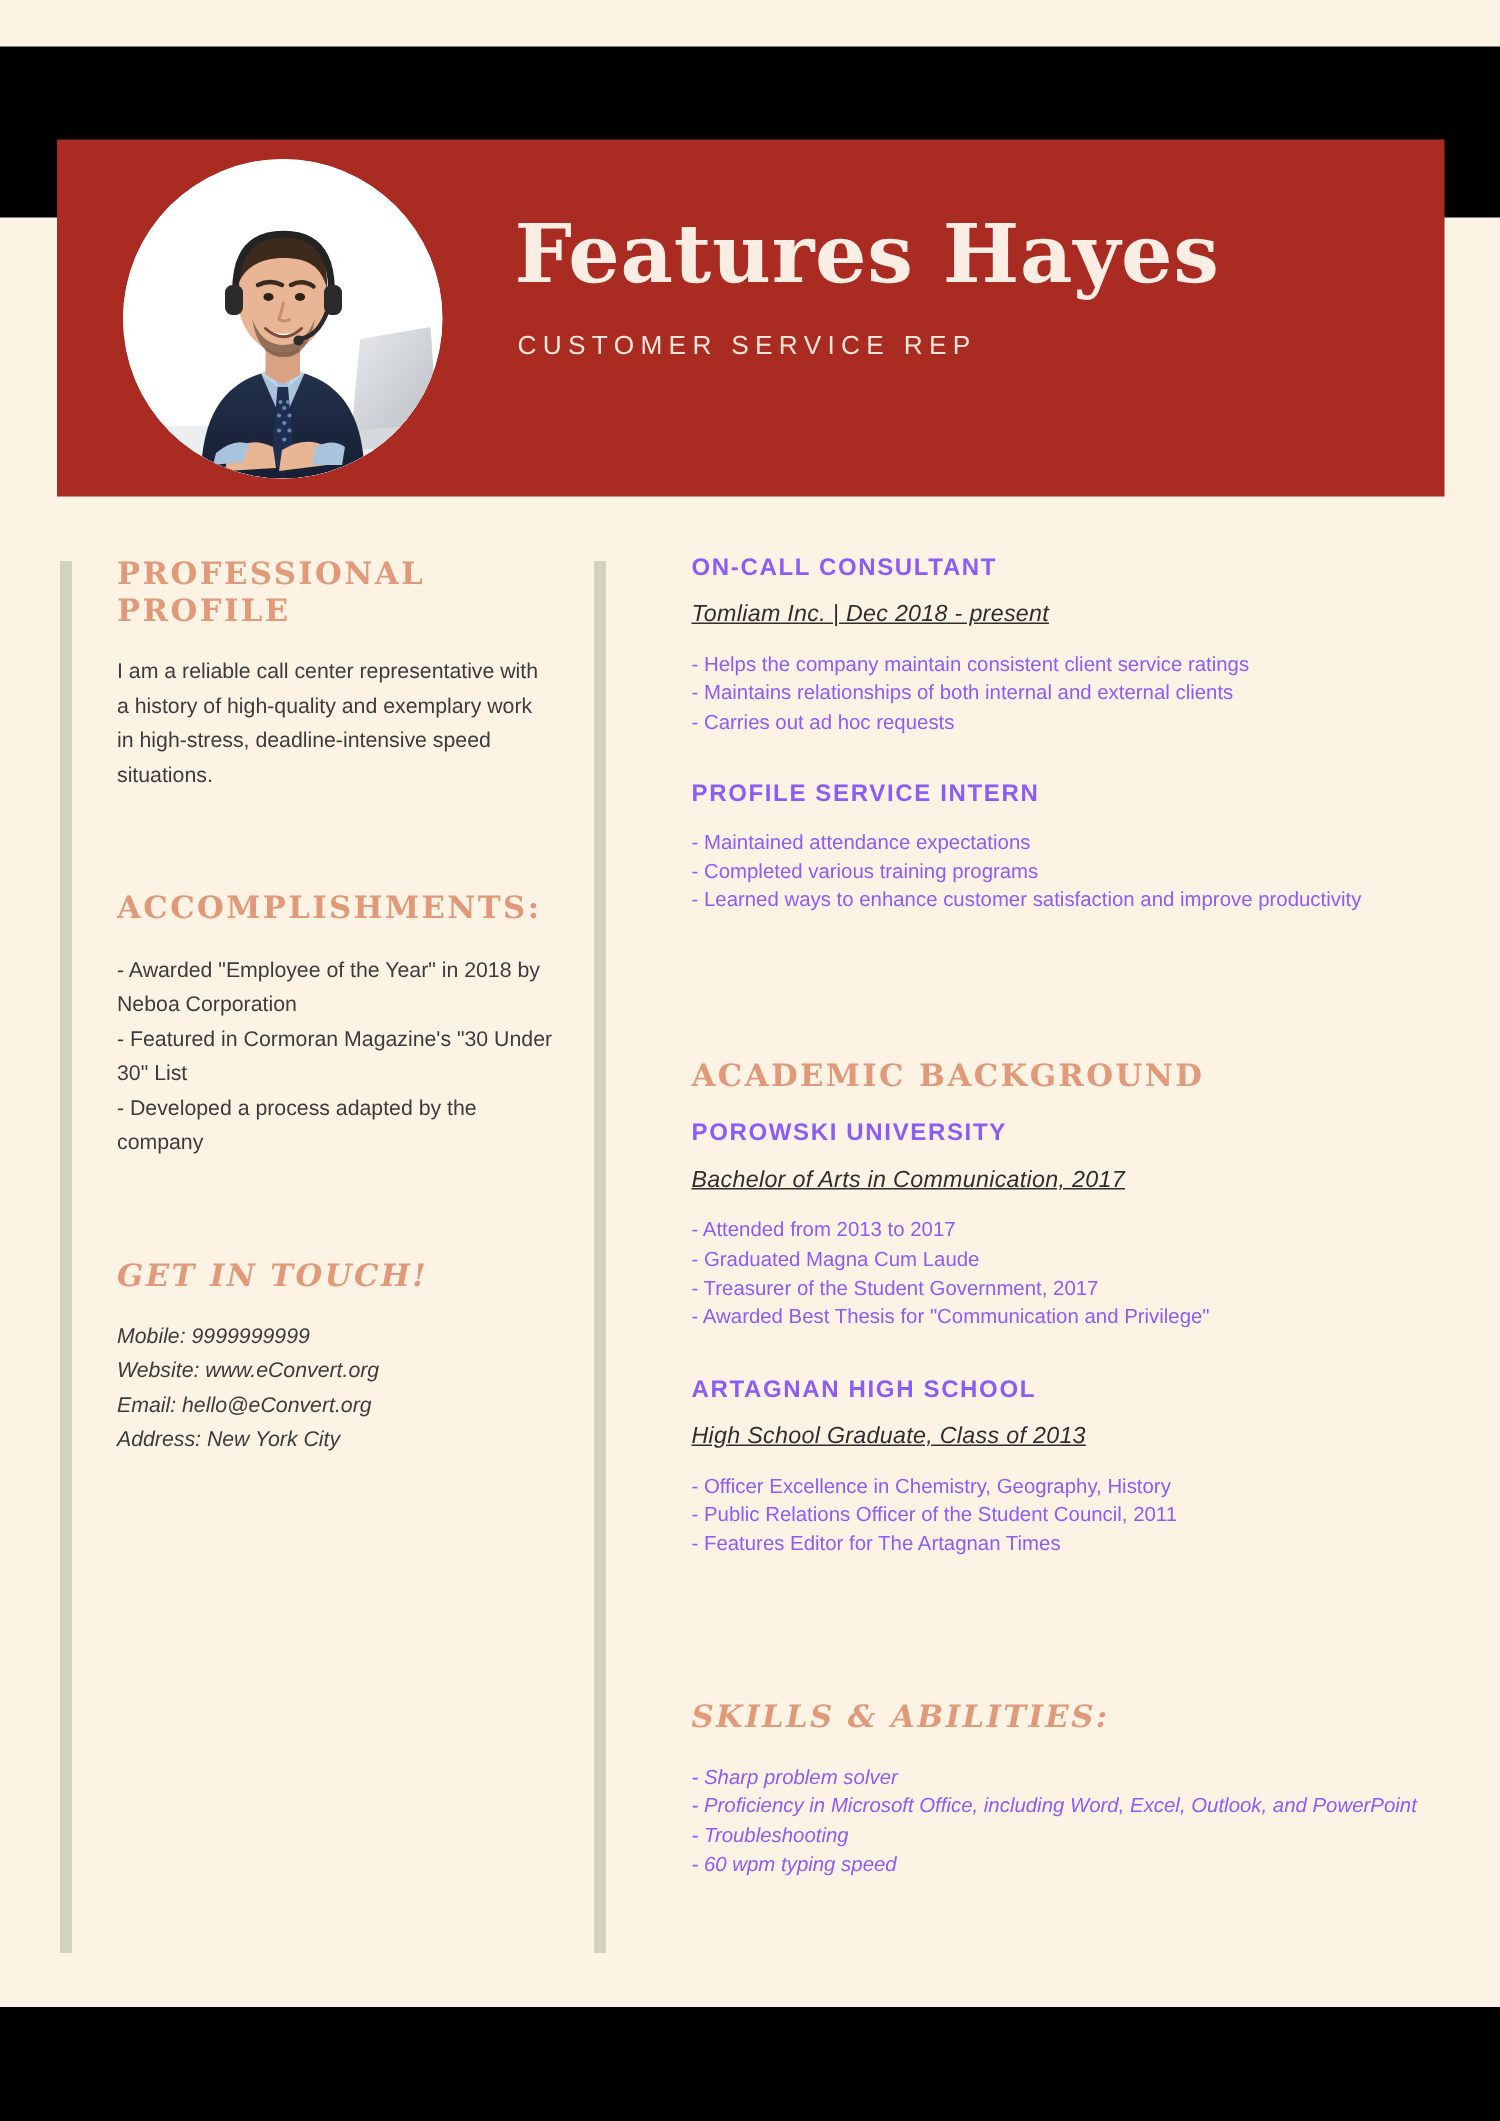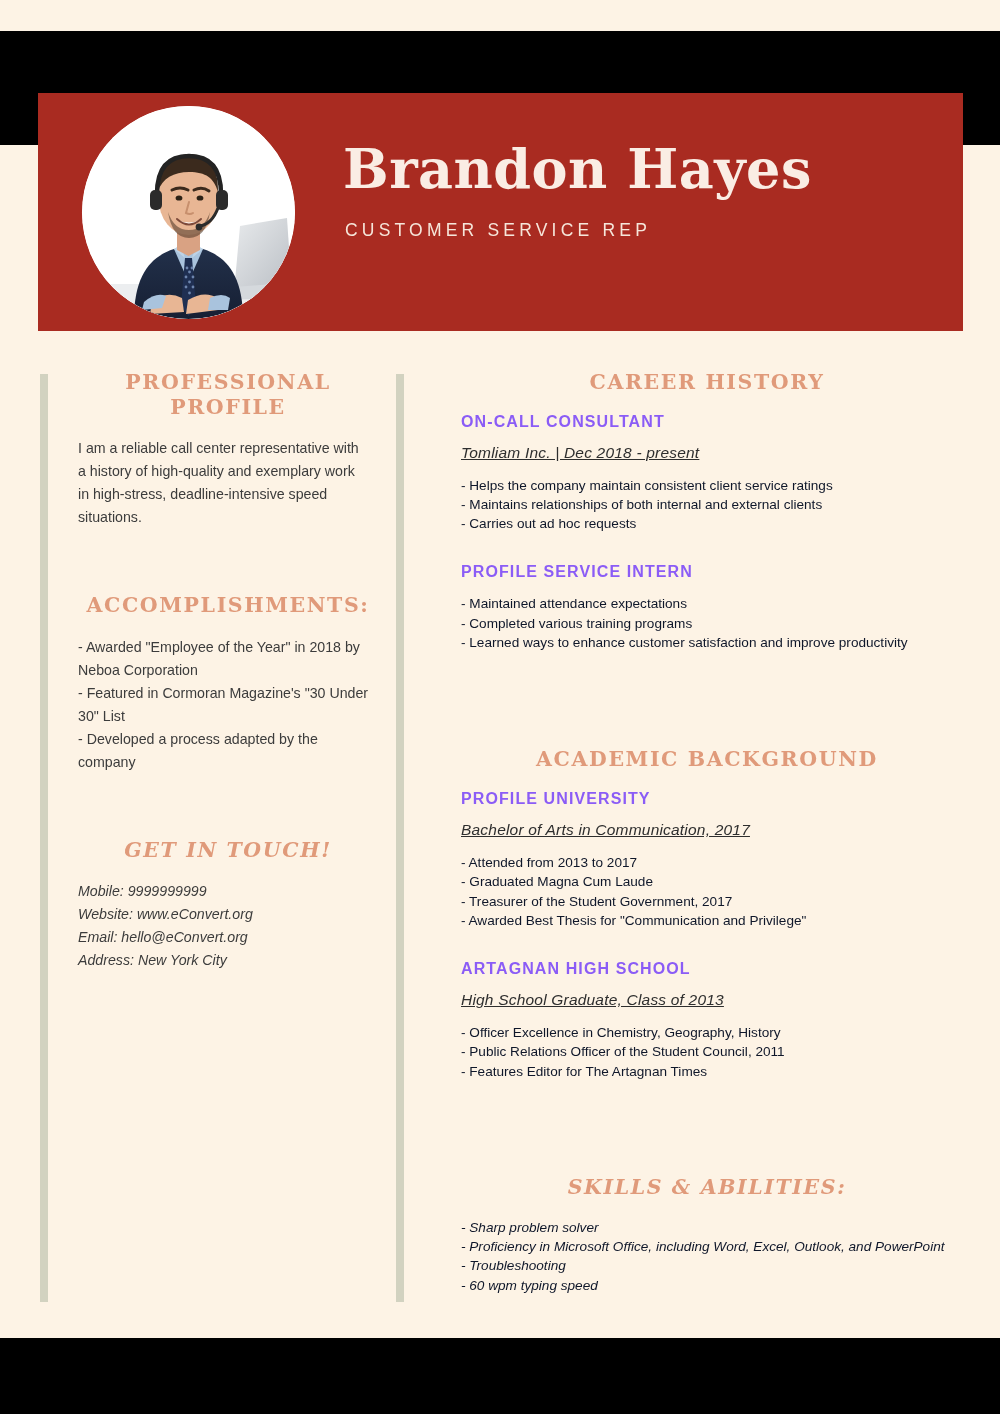--- a/index.html
+++ b/index.html
@@ -107,21 +107,20 @@
 
   
   .section-heading {
     font-family: "DejaVu Serif", "Liberation Serif", serif;
     font-size: 20.5px;
     font-weight: 700;
     color: #E09A7A;
     letter-spacing: 1.6px;
     margin: 0 0 18px 0;
     line-height: 1.2;
-    text-align: center;
   }
   .section { margin-bottom: 38px; }
   .section:last-child { margin-bottom: 0; font-style: italic; }
 
   
   .body-text {
     font-size: 14.2px;
     color: #3C3C3C;
     line-height: 1.62;
     margin: 0;
@@ -146,21 +145,21 @@
     letter-spacing: 0.2px;
     text-decoration: underline;
   }
   .entry-list {
     list-style: none;
     margin: 0;
     padding: 0;
   }
   .entry-list li {
     font-size: 13.6px;
-    color: #0f172a;
+    color: #8b5cf6;
     line-height: 1.42;
     margin: 0;
     white-space: nowrap;
   }
 
   .spacer-lg { height: 26px; }
 </style>
 </head>
 <body>
 
@@ -239,21 +238,21 @@
         <path d="M70 196 q14 -12 30 -4 l2 14 l-34 2 Z" fill="#e8b694"></path>
         <path d="M106 194 q16 -10 30 -2 l0 12 l-32 4 Z" fill="#e8b694"></path>
 
         <path d="M62 196 q12 -10 22 -6 l-4 12 l-20 2 Z" fill="#a9c3dd"></path>
         <path d="M128 192 q12 -6 20 0 l-2 12 l-20 0 Z" fill="#a9c3dd"></path>
       </g>
     </svg>
   </div>
 
   <div class="header-text">
-    <div class="name">Brandon Hayes</div>
+    <div class="name">Features Hayes</div>
     <div class="job-title">CUSTOMER SERVICE REP</div>
   </div>
 </div>
 
 <div class="rule rule-left"></div>
 <div class="rule rule-right"></div>
 
 <div class="col-left">
 
   <div class="section">
@@ -290,21 +289,20 @@
       <span class="line">Email: hello@eConvert.org</span>
       <span class="line">Address: New York City</span>
     </p>
   </div>
 
 </div>
 
 <div class="col-right">
 
   <div class="section">
-    <div class="section-heading">CAREER HISTORY</div>
 
     <div class="entry">
       <div class="entry-title">ON-CALL CONSULTANT</div>
       <div class="entry-sub">Tomliam Inc.  |  Dec 2018 - present</div>
       <ul class="entry-list">
         <li>- Helps the company maintain consistent client service ratings</li>
         <li>- Maintains relationships of both internal and external clients</li>
         <li>- Carries out ad hoc requests</li>
       </ul>
     </div>
@@ -318,21 +316,21 @@
       </ul>
     </div>
   </div>
 
   <div style="height:57px;"></div>
 
   <div class="section">
     <div class="section-heading">ACADEMIC BACKGROUND</div>
 
     <div class="entry">
-      <div class="entry-title">PROFILE UNIVERSITY</div>
+      <div class="entry-title">POROWSKI UNIVERSITY</div>
       <div class="entry-sub">Bachelor of Arts in Communication, 2017</div>
       <ul class="entry-list">
         <li>- Attended from 2013 to 2017</li>
         <li>- Graduated Magna Cum Laude</li>
         <li>- Treasurer of the Student Government, 2017</li>
         <li>- Awarded Best Thesis for "Communication and Privilege"</li>
       </ul>
     </div>
 
     <div class="entry" style="margin-top:30px;">

